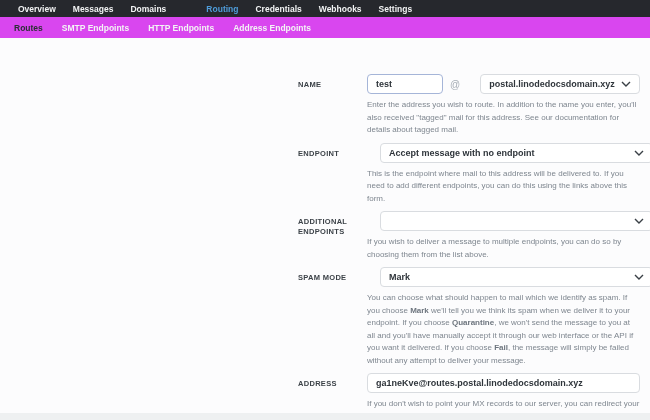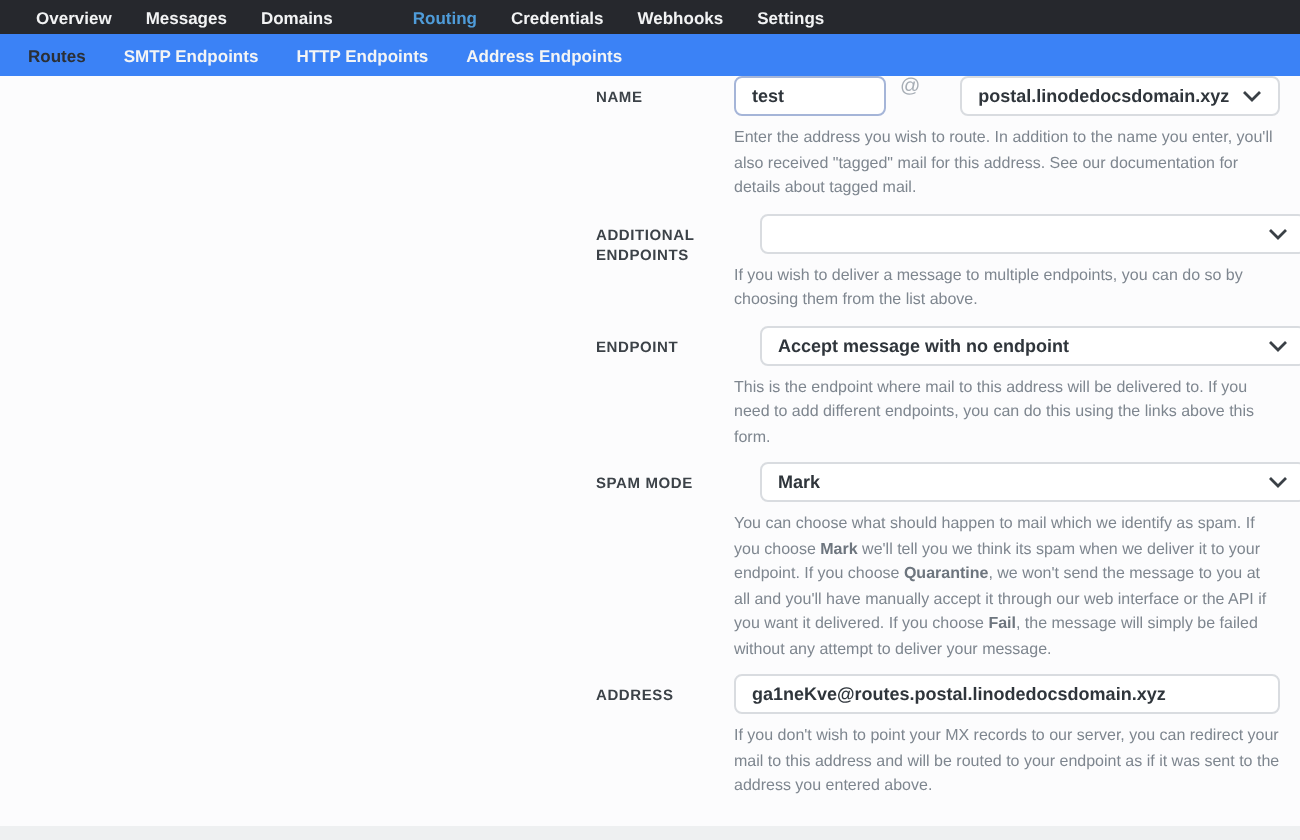--- a/index.html
+++ b/index.html
@@ -24,39 +24,40 @@
     font-size: 8.5px;
     font-weight: bold;
     cursor: pointer;
     white-space: nowrap;
   }
   .topnav-item.active { color: #4f9cd9; margin-left: 23px; }
 
   
   .subnav {
     height: 21px;
-    background: #3b82f6;
+    background: #d946ef;
     display: flex;
     align-items: center;
     padding-left: 14px;
     gap: 19px;
   }
   .subnav-item {
     color: #f3f4f5;
     font-size: 8.5px;
     font-weight: bold;
     cursor: pointer;
     white-space: nowrap;
   }
   .subnav-item.active { color: #2b2f35; }
 
   
   .content {
     background: #fcfcfd;
     height: 375px;
+    padding-top: 36px;
   }
   .form-wrap {
     margin-left: 298px;
     width: 342px;
   }
   .form-row {
     display: grid;
     grid-template-columns: 69px 273px;
     margin-bottom: 6px;
   }
@@ -95,21 +96,21 @@
     user-select: none;
     margin-left: 13px;
   }
   .select-value {
     overflow: hidden;
     white-space: nowrap;
     text-overflow: ellipsis;
   }
   .chevron { flex: 0 0 auto; margin-left: 6px; display: flex; align-items: center; }
 
-  .name-line { display: flex; }
+  .name-line { display: flex; align-items: center; }
   .name-input-sized { width: 76px; flex: 0 0 76px; }
   .at-symbol {
     color: #a6adb5;
     font-size: 10px;
     margin: 0 7px;
     flex: 0 0 auto;
   }
   .name-line .select-box { flex: 1 1 auto; }
 
   .help-text {
@@ -163,50 +164,50 @@
                   <path d="M1 1l4 4 4-4" fill="none" stroke="#3a4046" stroke-width="1.4"></path>
                 </svg>
             </span>
           </div>
         </div>
         <div class="help-text">Enter the address you wish to route. In addition to the name you enter, you'll also received "tagged" mail for this address. See our documentation for details about tagged mail.</div>
       </div>
     </div>
 
     <div class="form-row">
+      <div class="field-label">ENDPOINT</div>
+      <div class="field-col">
+        <div class="select-box">
+          <span class="select-value">Accept message with no endpoint</span>
+          <span class="chevron">
+            <svg width="10" height="6" viewBox="0 0 10 6">
+                <path d="M1 1l4 4 4-4" fill="none" stroke="#3a4046" stroke-width="1.4"></path>
+              </svg>
+          </span>
+        </div>
+        <div class="help-text">This is the endpoint where mail to this address will be delivered to. If you need to add different endpoints, you can do this using the links above this form.</div>
+      </div>
+    </div>
+
+    <div class="form-row">
       <div class="field-label">ADDITIONAL ENDPOINTS</div>
       <div class="field-col">
         <div class="select-box">
           <span class="select-value"></span>
           <span class="chevron">
             <svg width="10" height="6" viewBox="0 0 10 6">
                 <path d="M1 1l4 4 4-4" fill="none" stroke="#3a4046" stroke-width="1.4"></path>
               </svg>
           </span>
         </div>
         <div class="help-text">If you wish to deliver a message to multiple endpoints, you can do so by choosing them from the list above.</div>
       </div>
     </div>
 
     <div class="form-row">
-      <div class="field-label">ENDPOINT</div>
-      <div class="field-col">
-        <div class="select-box">
-          <span class="select-value">Accept message with no endpoint</span>
-          <span class="chevron">
-            <svg width="10" height="6" viewBox="0 0 10 6">
-                <path d="M1 1l4 4 4-4" fill="none" stroke="#3a4046" stroke-width="1.4"></path>
-              </svg>
-          </span>
-        </div>
-        <div class="help-text">This is the endpoint where mail to this address will be delivered to. If you need to add different endpoints, you can do this using the links above this form.</div>
-      </div>
-    </div>
-
-    <div class="form-row">
       <div class="field-label">SPAM MODE</div>
       <div class="field-col">
         <div class="select-box">
           <span class="select-value">Mark</span>
           <span class="chevron">
             <svg width="10" height="6" viewBox="0 0 10 6">
                 <path d="M1 1l4 4 4-4" fill="none" stroke="#3a4046" stroke-width="1.4"></path>
               </svg>
           </span>
         </div>

